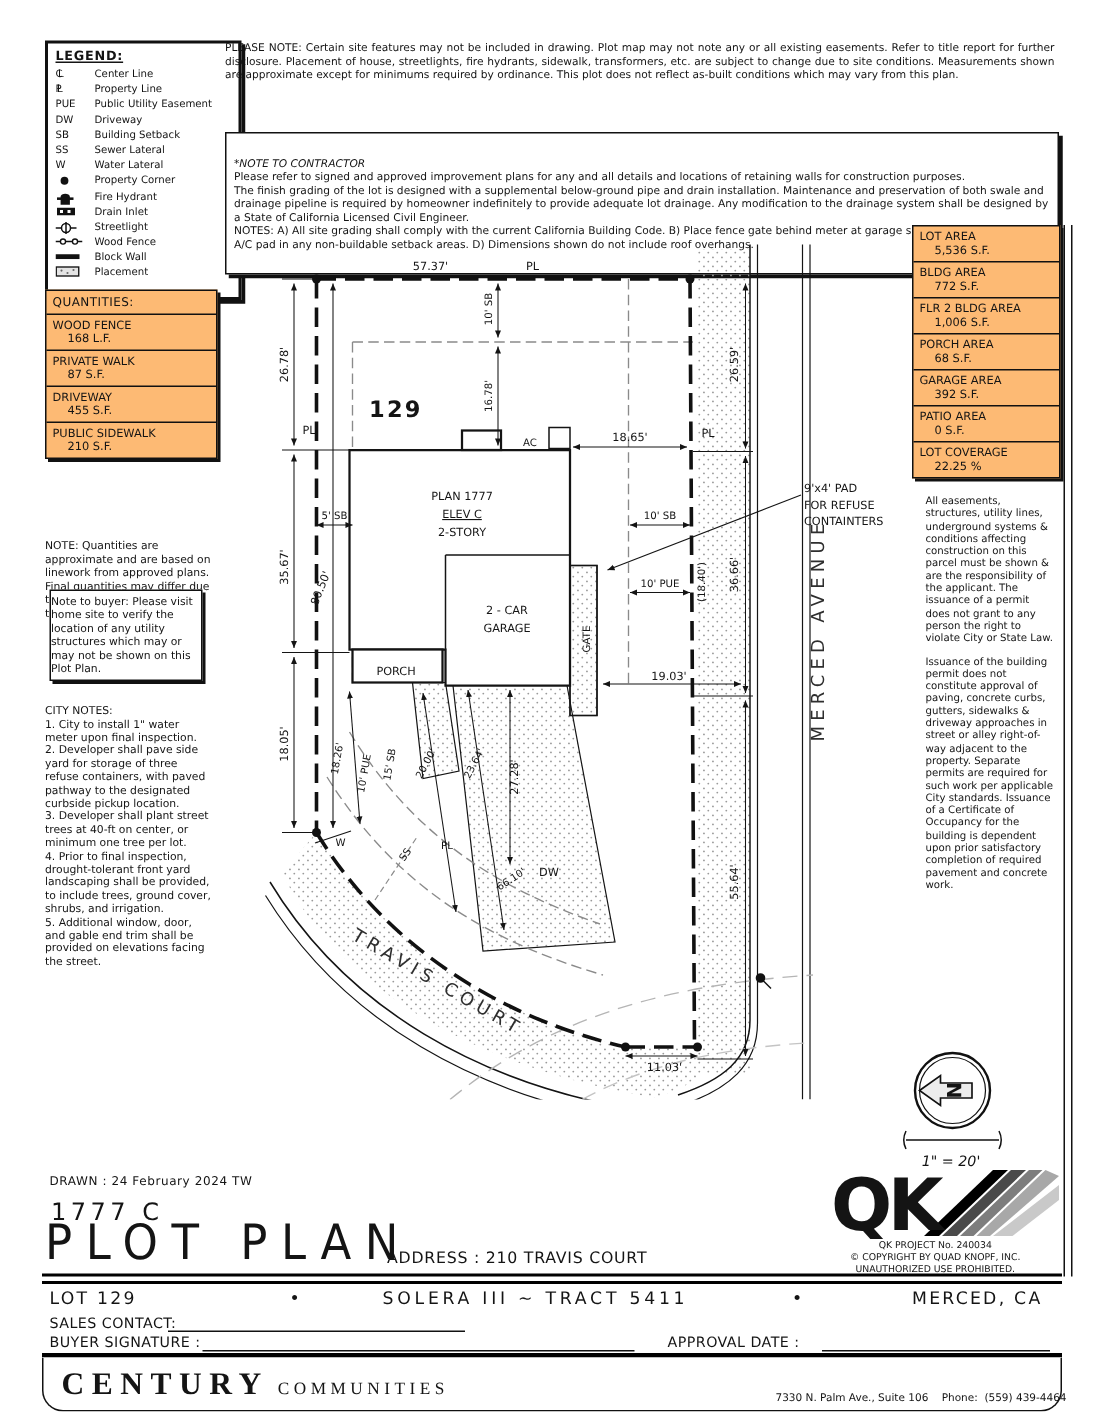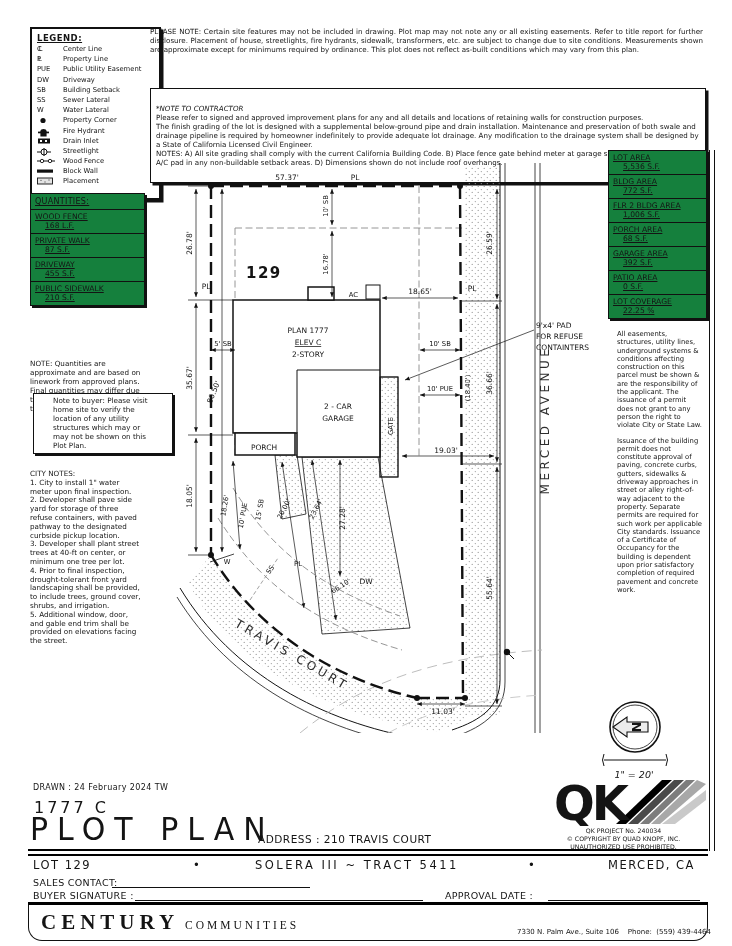--- a/index.html
+++ b/index.html
@@ -15,28 +15,28 @@
   .legend-lab{font-size:6.8px;}
   .mono{display:inline-block;}
   .mono::first-letter{letter-spacing:-0.45em;}
   
   .please-note{left:150px;top:27px;width:553px;font-size:7.1px;line-height:9.2px;text-align:justify;}
   .contractor{left:150px;top:88px;width:544px;height:63px;padding:15px 5px;font-size:7.1px;line-height:9px;}
   .contractor .ttl{font-style:italic;}
   
   .qtable{left:30px;top:193px;width:113px;}
   .atable{left:608px;top:150px;width:97px;}
-  .tbl{border:1.8px solid #111;background:#15803d;box-shadow:2px 2px 0 #111;text-decoration:underline;}
+  .tbl{border:1.8px solid #111;background:#fdba74;box-shadow:2px 2px 0 #111;}
   .tbl .hd{font-size:8px;padding:3px 4px;border-bottom:1.2px solid #111;letter-spacing:.3px;}
   .tbl .row{border-bottom:1.2px solid #111;padding:2px 4px 3px 4px;}
   .tbl .row:last-child{border-bottom:none;}
   .tbl .nm{font-size:7.6px;}
   .tbl .vl{font-size:7.6px;padding-left:10px;}
   .qnote{left:30px;top:360px;width:113px;font-size:7.2px;line-height:8.9px;}
-  .buyer{left:33px;top:393px;width:100px;padding:3px 19px;font-size:7.2px;line-height:8.9px;border:1.4px solid #111;background:#fff;box-shadow:2px 2px 0 #111;}
+  .buyer{left:33px;top:393px;width:100px;padding:3px 0;font-size:7.2px;line-height:8.9px;border:1.4px solid #111;background:#fff;box-shadow:2px 2px 0 #111;}
   .citynotes{left:30px;top:470px;width:112px;font-size:7.2px;line-height:8.8px;}
   .easements{left:617px;top:330px;width:87px;font-size:6.8px;line-height:8.3px;}
   .easements p{margin:0 0 7px 0;}
   
   svg text{fill:#141414;font-family:"DejaVu Sans",sans-serif;}
   .tx{font-size:7.5px;} .txs{font-size:6.8px;}
   .big{font-size:15px;font-weight:bold;letter-spacing:1.5px;}
   .street{font-size:12px;letter-spacing:3.5px;fill:#2e2e2e;}
   
   .rborder{left:709px;top:150px;width:4px;height:701px;border-left:1.5px solid #111;border-right:1.5px solid #111;}

